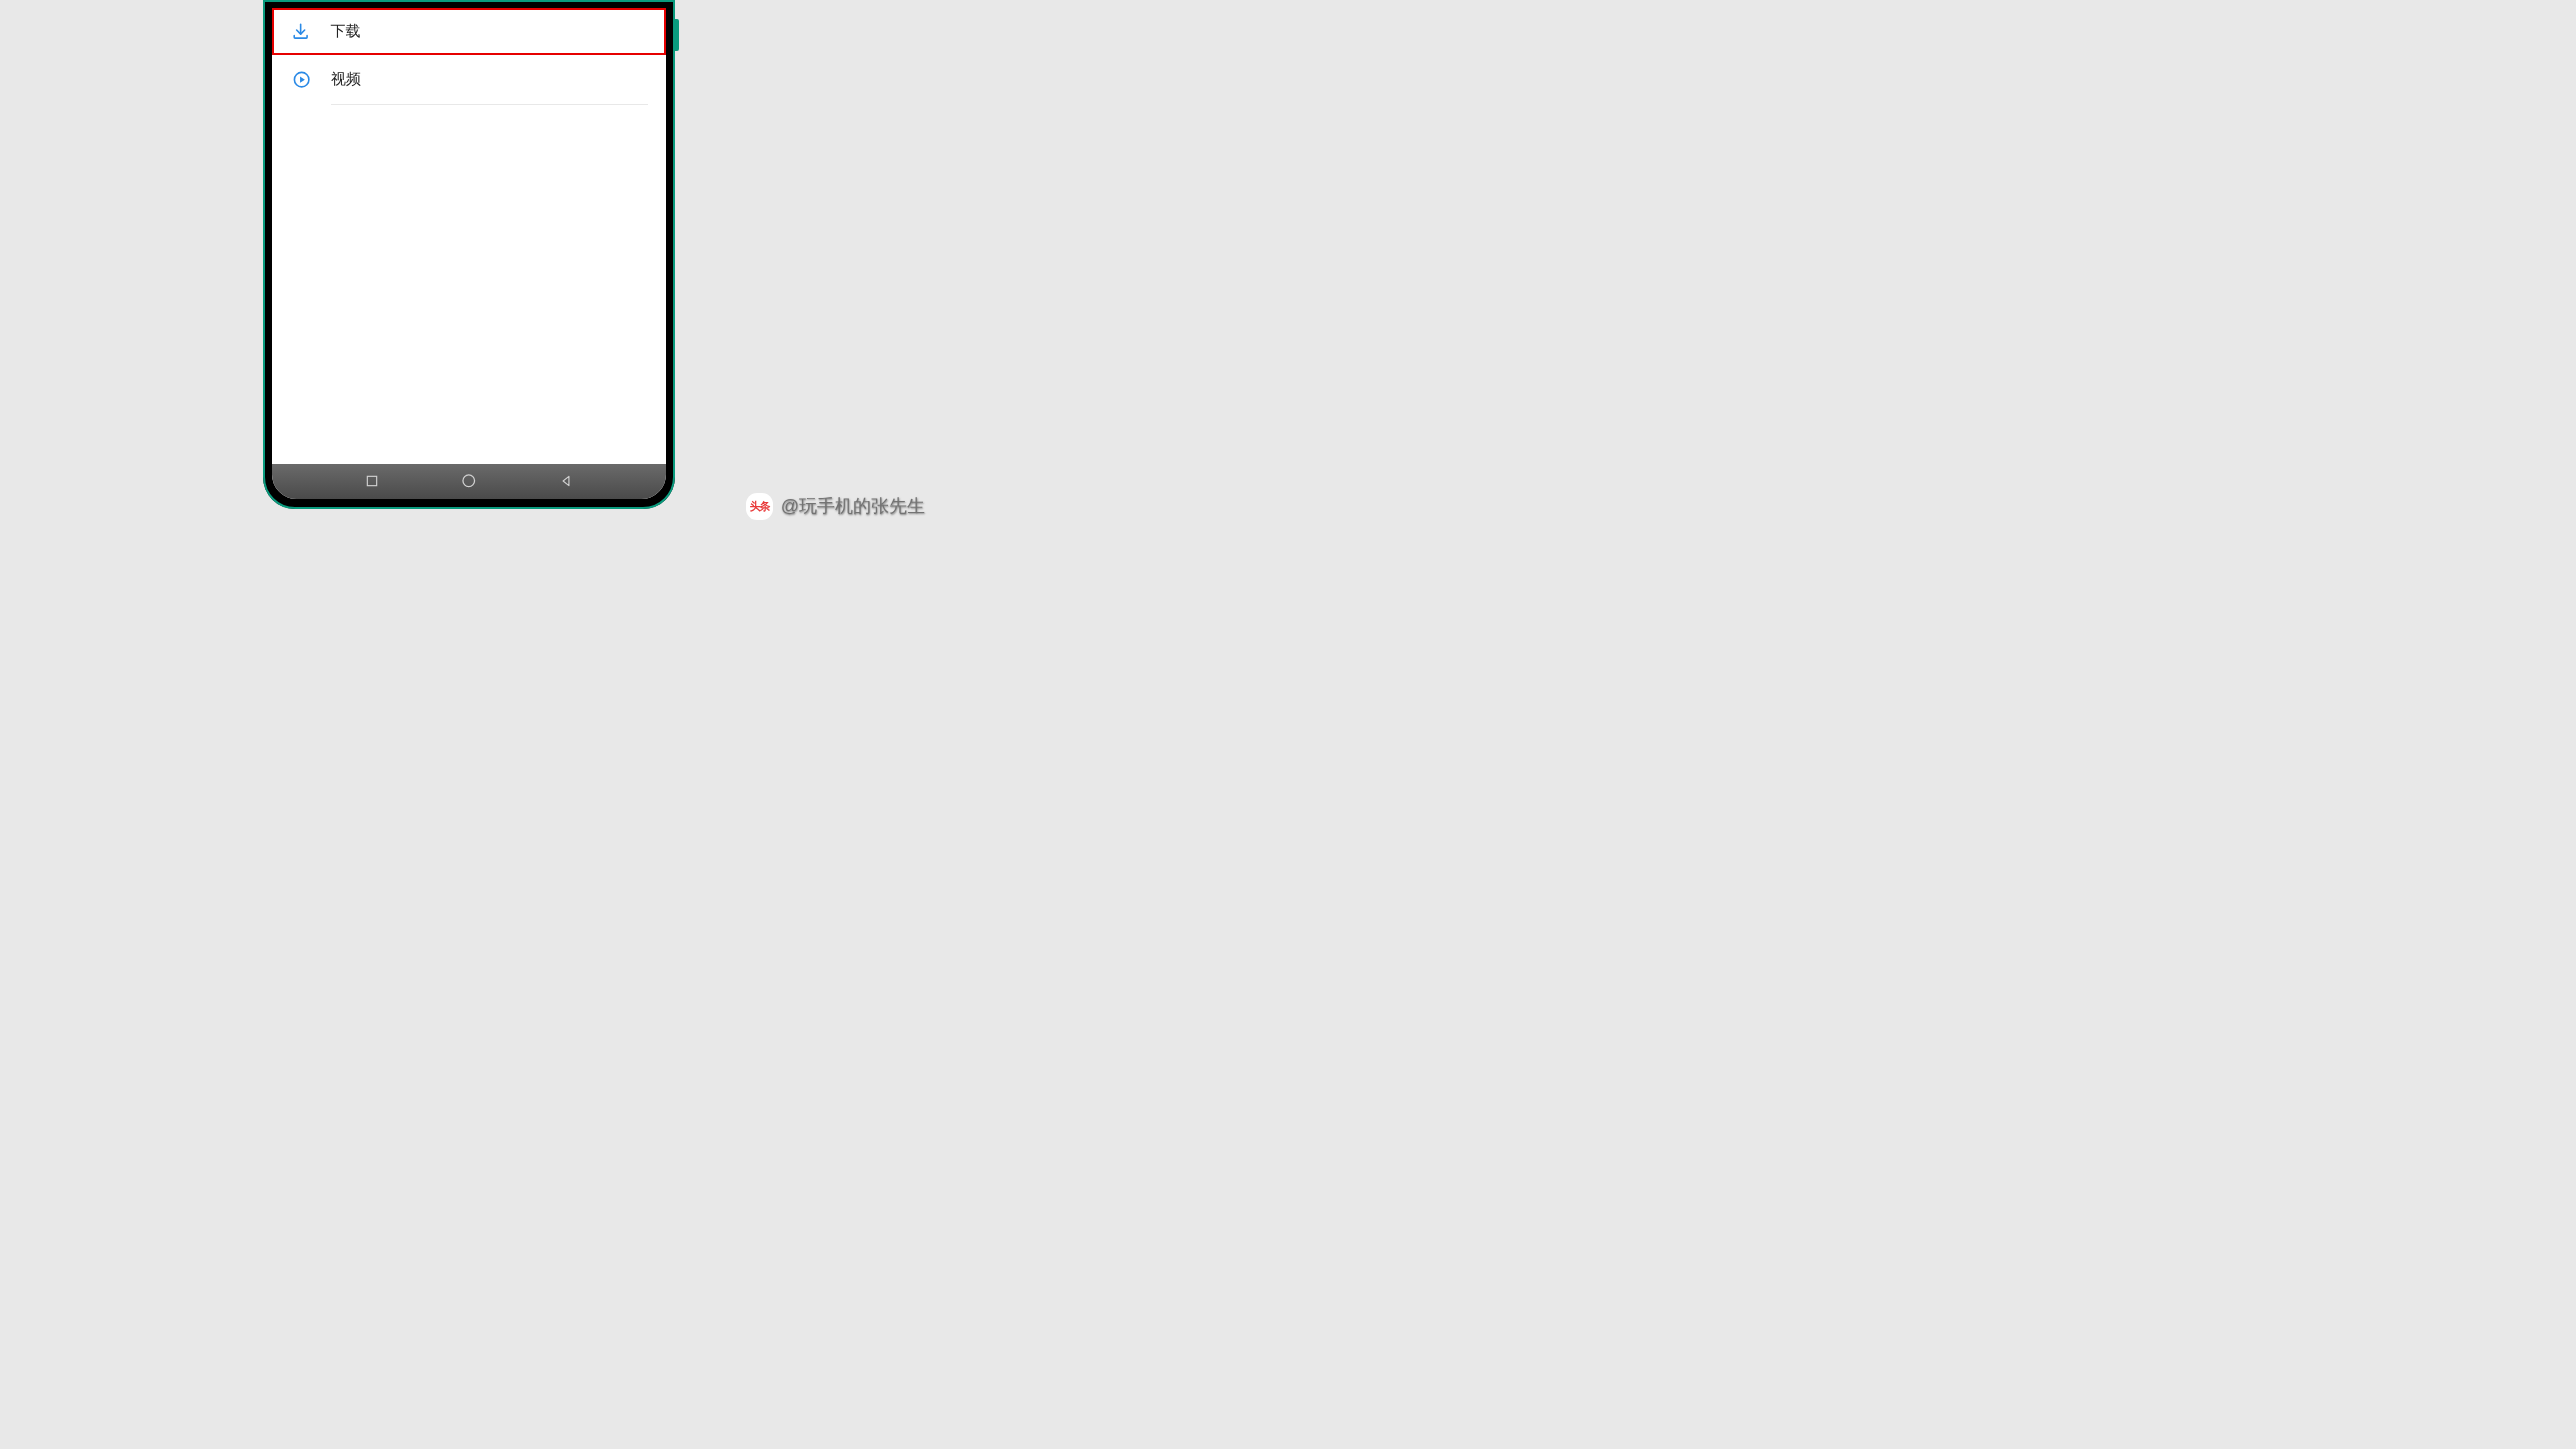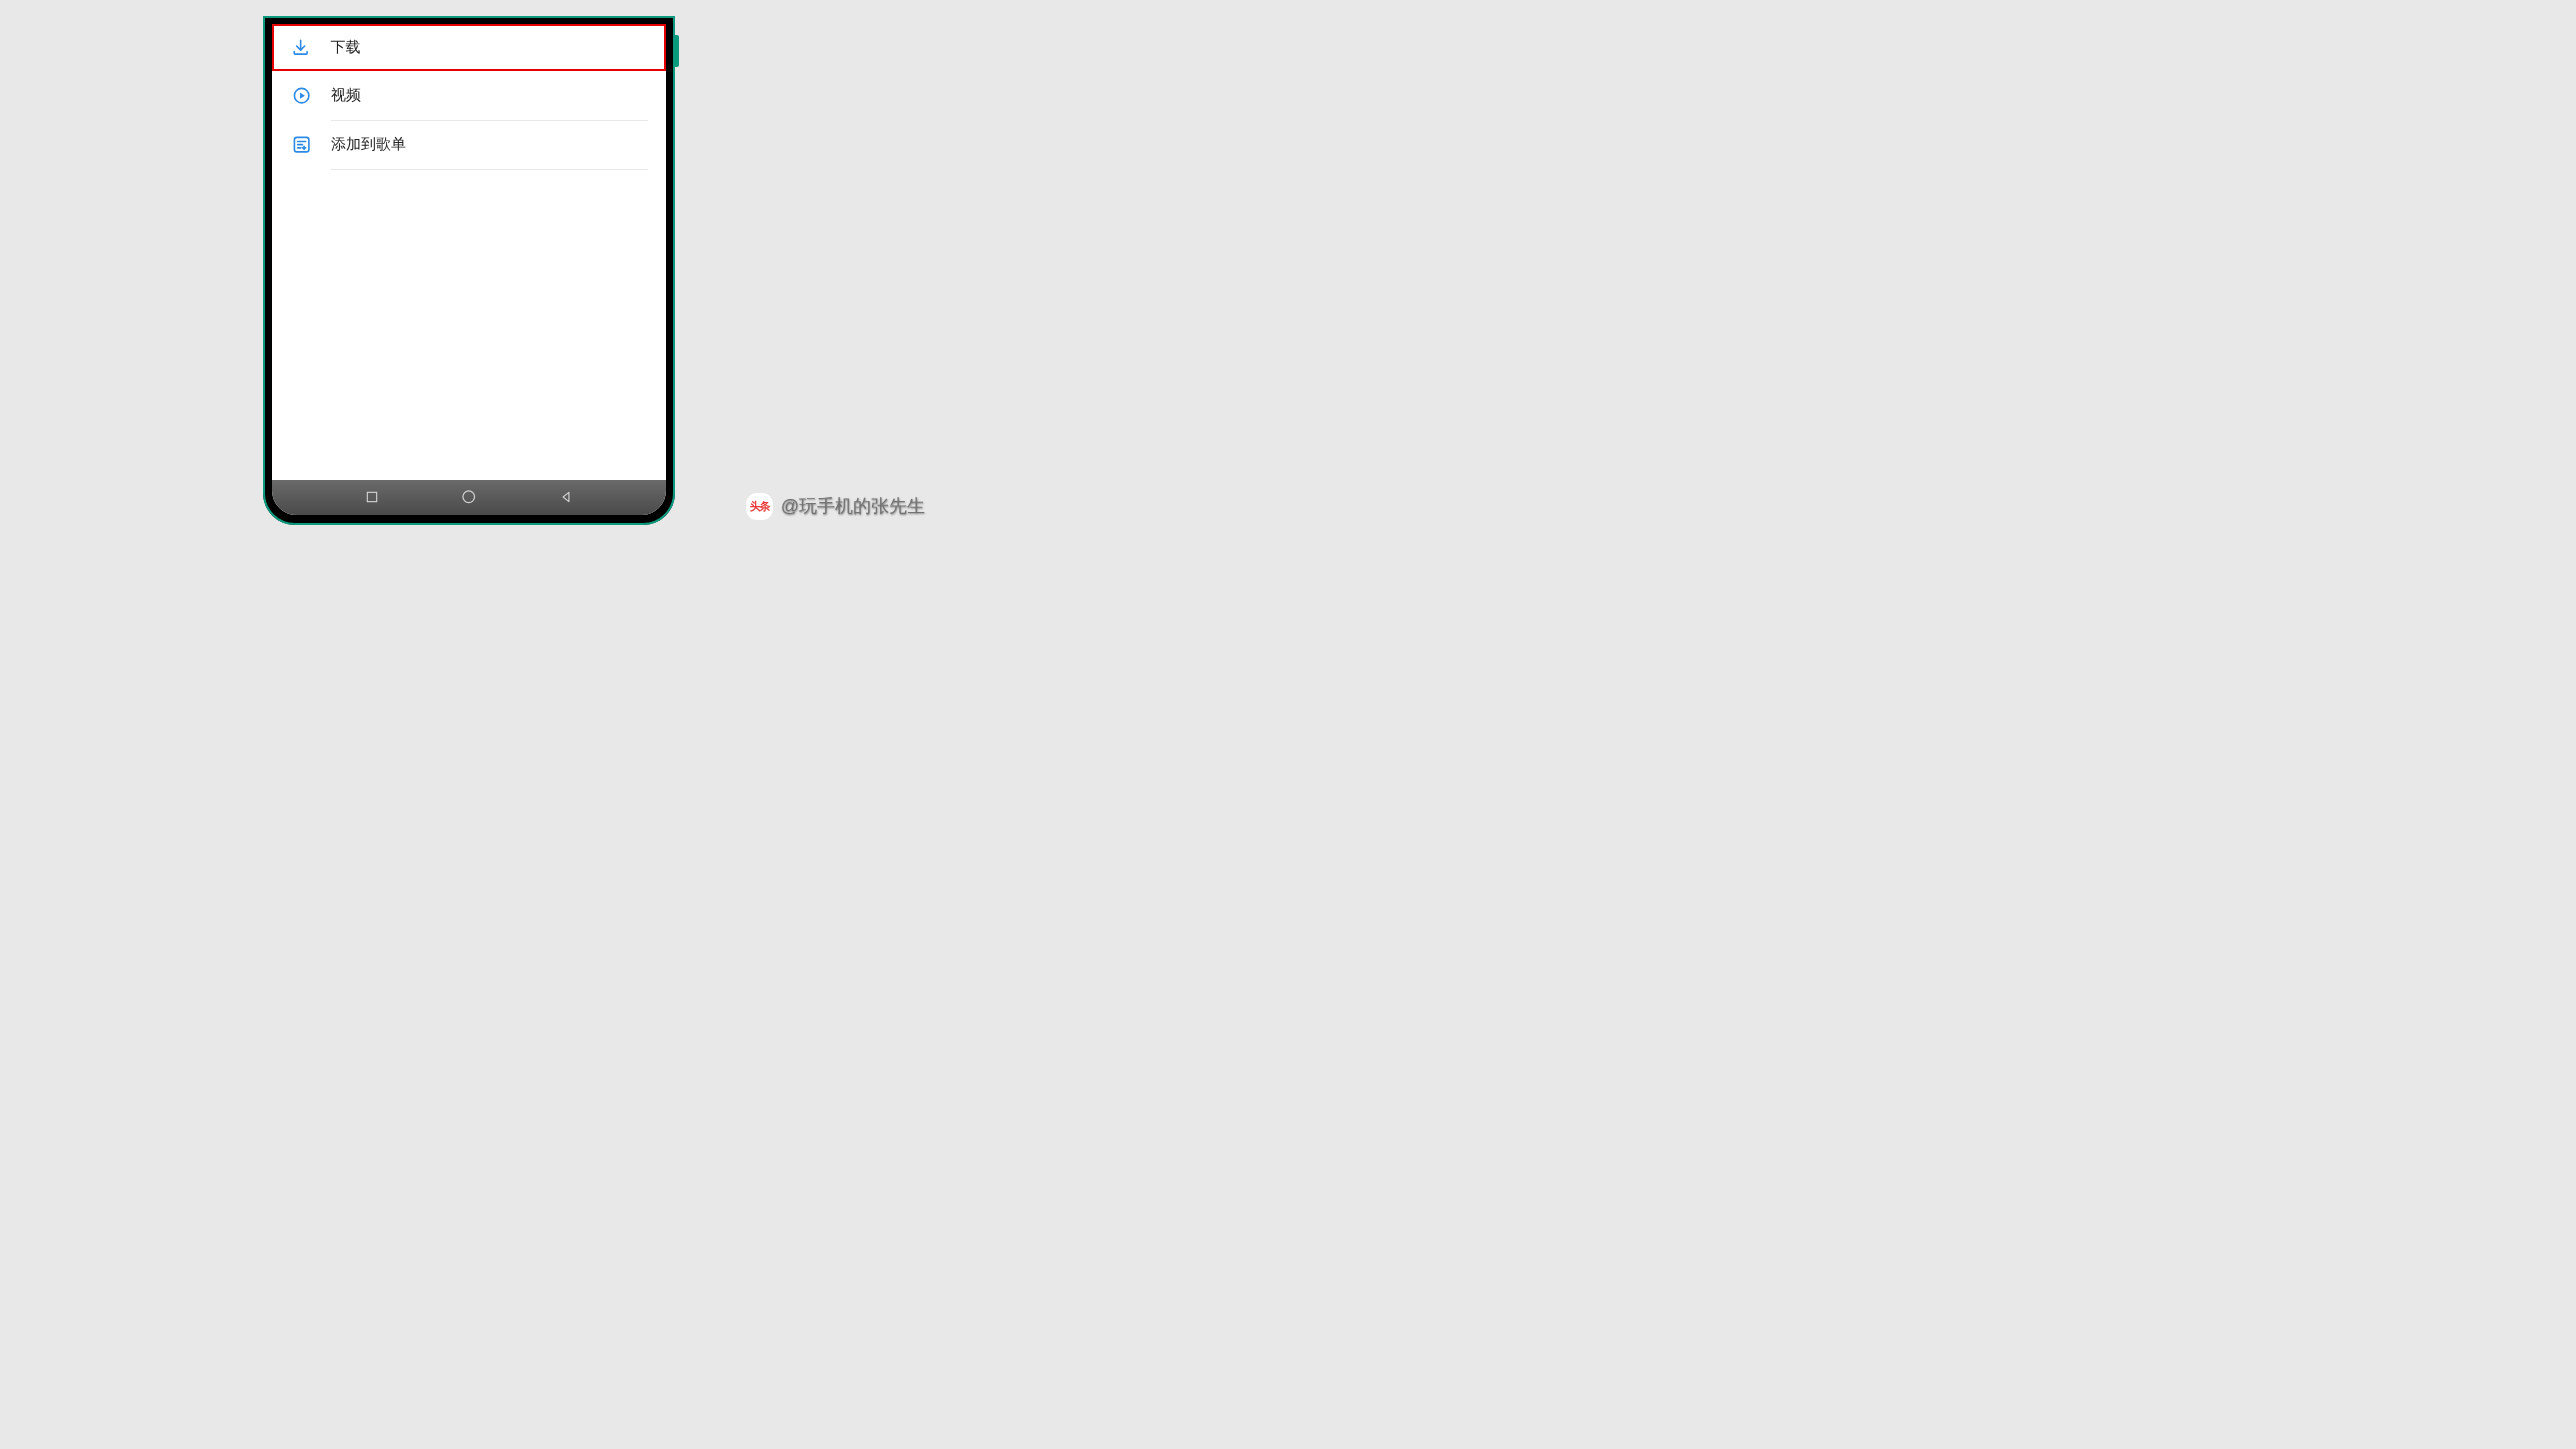--- a/index.html
+++ b/index.html
@@ -23,21 +23,20 @@
       width: 412px;
       height: 509px;
     }
     .phone-outer {
       width: 100%;
       height: 100%;
       background: #000;
       border-radius: 0 0 32px 32px;
       padding: 2.6px;
       position: relative;
-      margin-top: 16px;
     }
     .phone-edge {
       position: absolute;
       inset: 0;
       border-radius: 0 0 32px 32px;
       border: 2.6px solid #0a9b7e;
       pointer-events: none;
     }
     .phone-inner {
       width: 100%;
@@ -177,34 +176,20 @@
                 <svg width="19.3" height="19.3" viewBox="0 0 24 24" fill="none" stroke="#2b8ae6" stroke-width="2" stroke-linecap="round" stroke-linejoin="round">
                   <circle cx="12" cy="12" r="9"></circle>
                   <path d="M10 8l6 4-6 4V8z" fill="#2b8ae6" stroke="none"></path>
                 </svg>
               </span>
               <span class="menu-label">视频</span>
               <div class="divider"></div>
             </div>
 
 
-            <div class="menu-item">
-              <span class="icon-wrap">
-                <svg width="19.3" height="19.3" viewBox="0 0 24 24" fill="none" stroke="#2b8ae6" stroke-width="2" stroke-linecap="round" stroke-linejoin="round">
-                  <rect x="3" y="3" width="18" height="18" rx="3"></rect>
-                  <line x1="7" y1="8" x2="17" y2="8"></line>
-                  <line x1="7" y1="12" x2="13" y2="12"></line>
-                  <line x1="7" y1="16" x2="11" y2="16"></line>
-                  <line x1="15" y1="14" x2="15" y2="18"></line>
-                  <line x1="13" y1="16" x2="17" y2="16"></line>
-                </svg>
-              </span>
-              <span class="menu-label">添加到歌单</span>
-              <div class="divider"></div>
-            </div>
 
 
           </div>
         </div>
 
         <div class="nav-bar">
           <div class="nav-btn">
             <svg width="14" height="14" viewBox="0 0 24 24" fill="none" stroke="#d0d0d0" stroke-width="2">
               <rect x="4" y="4" width="16" height="16"></rect>
             </svg>

